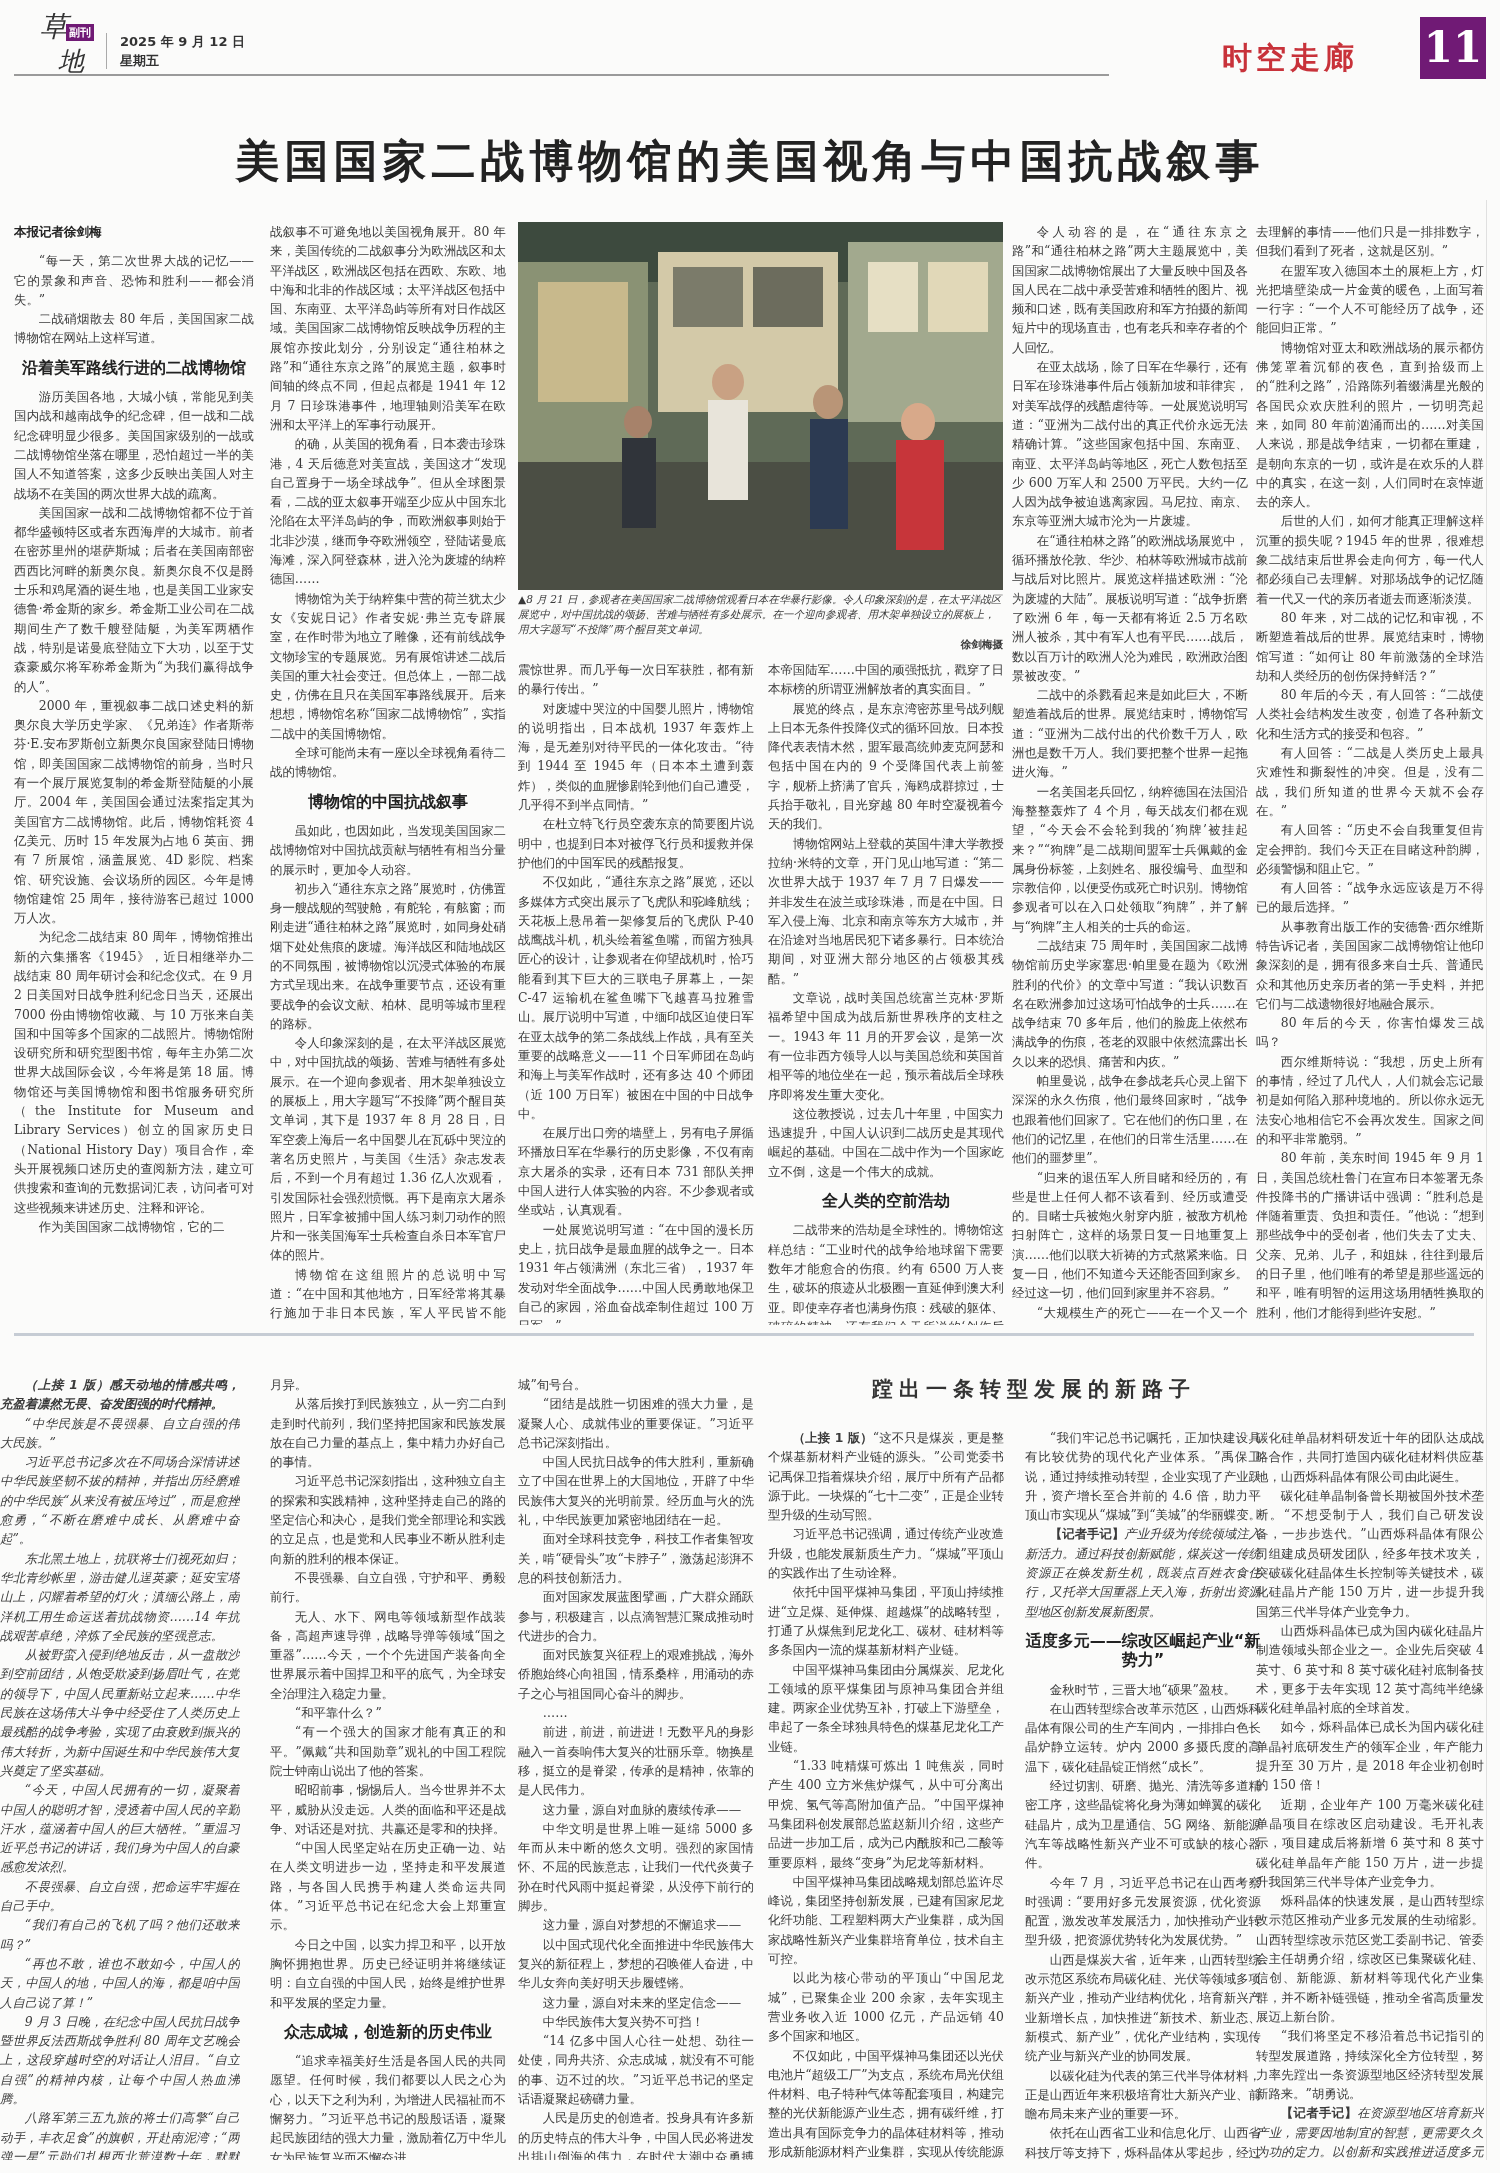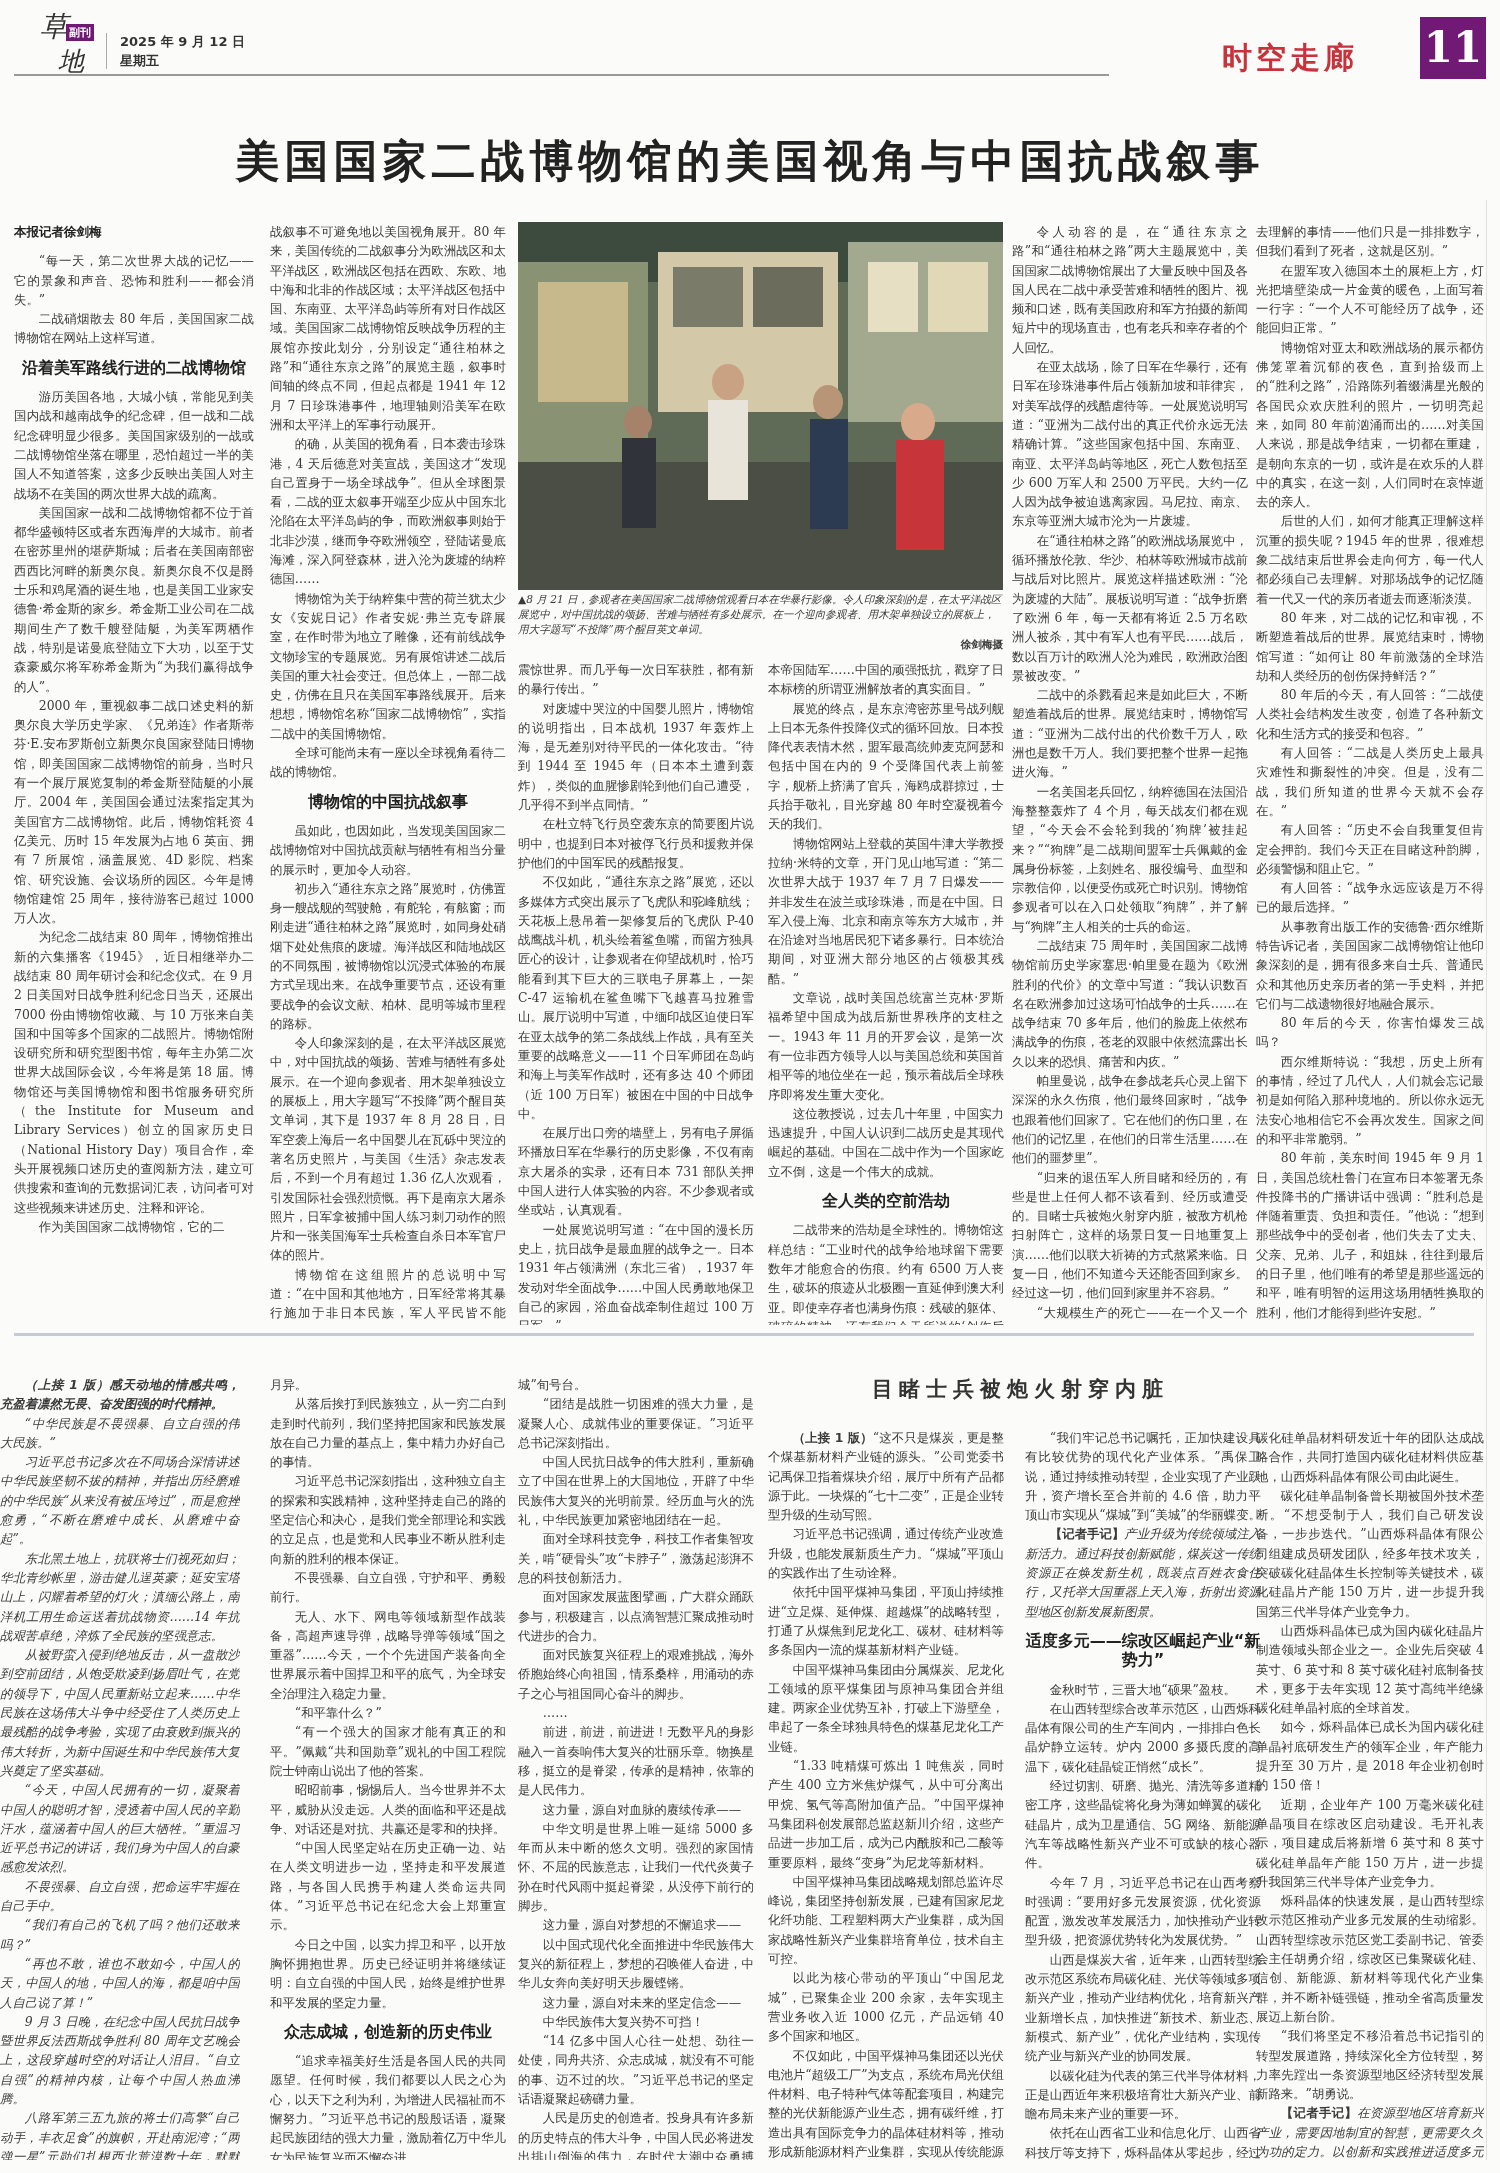--- a/index.html
+++ b/index.html
@@ -208,21 +208,21 @@
     <p>中华文明是世界上唯一延绵 5000 多年而从未中断的悠久文明。强烈的家国情怀、不屈的民族意志，让我们一代代炎黄子孙在时代风雨中挺起脊梁，从没停下前行的脚步。</p>
     <p>这力量，源自对梦想的不懈追求——</p>
     <p>以中国式现代化全面推进中华民族伟大复兴的新征程上，梦想的召唤催人奋进，中华儿女奔向美好明天步履铿锵。</p>
     <p>这力量，源自对未来的坚定信念——</p>
     <p>中华民族伟大复兴势不可挡！</p>
     <p>“14 亿多中国人心往一处想、劲往一处使，同舟共济、众志成城，就没有不可能的事、迈不过的坎。”习近平总书记的坚定话语凝聚起磅礴力量。</p>
     <p>人民是历史的创造者。投身具有许多新的历史特点的伟大斗争，中国人民必将进发出排山倒海的伟力，在时代大潮中奋勇搏击，一往无前！</p>
 
   </div>
 
-  <div class="second-headline">目睹士兵被炮火射穿内脏</div>
+  <div class="second-headline">蹚出一条转型发展的新路子</div>
 
   <div class="col" style="left:768px; top:1428px; width:236px; height:732px;">
     <p><span class="bold-lead">（上接 1 版）</span><span>“这不只是煤炭，更是整个煤基新材料产业链的源头。”公司党委书记禹保卫指着煤块介绍，展厅中所有产品都源于此。一块煤的“七十二变”，正是企业转型升级的生动写照。</span></p>
     <p>习近平总书记强调，通过传统产业改造升级，也能发展新质生产力。“煤城”平顶山的实践作出了生动诠释。</p>
     <p>依托中国平煤神马集团，平顶山持续推进“立足煤、延伸煤、超越煤”的战略转型，打通了从煤焦到尼龙化工、碳材、硅材料等多条国内一流的煤基新材料产业链。</p>
     <p>中国平煤神马集团由分属煤炭、尼龙化工领域的原平煤集团与原神马集团合并组建。两家企业优势互补，打破上下游壁垒，串起了一条全球独具特色的煤基尼龙化工产业链。</p>
     <p>“1.33 吨精煤可炼出 1 吨焦炭，同时产生 400 立方米焦炉煤气，从中可分离出甲烷、氢气等高附加值产品。”中国平煤神马集团科创发展部总监赵新川介绍，这些产品进一步加工后，成为己内酰胺和己二酸等重要原料，最终“变身”为尼龙等新材料。</p>
     <p>中国平煤神马集团战略规划部总监许尽峰说，集团坚持创新发展，已建有国家尼龙化纤功能、工程塑料两大产业集群，成为国家战略性新兴产业集群培育单位，技术自主可控。</p>
     <p>以此为核心带动的平顶山“中国尼龙城”，已聚集企业 200 余家，去年实现主营业务收入近 1000 亿元，产品远销 40 多个国家和地区。</p>
     <p>不仅如此，中国平煤神马集团还以光伏电池片“超级工厂”为支点，系统布局光伏组件材料、电子特种气体等配套项目，构建完整的光伏新能源产业生态，拥有碳纤维，打造出具有国际竞争力的晶体硅材料等，推动形成新能源材料产业集群，实现从传统能源到新能源的转型升级。</p>

